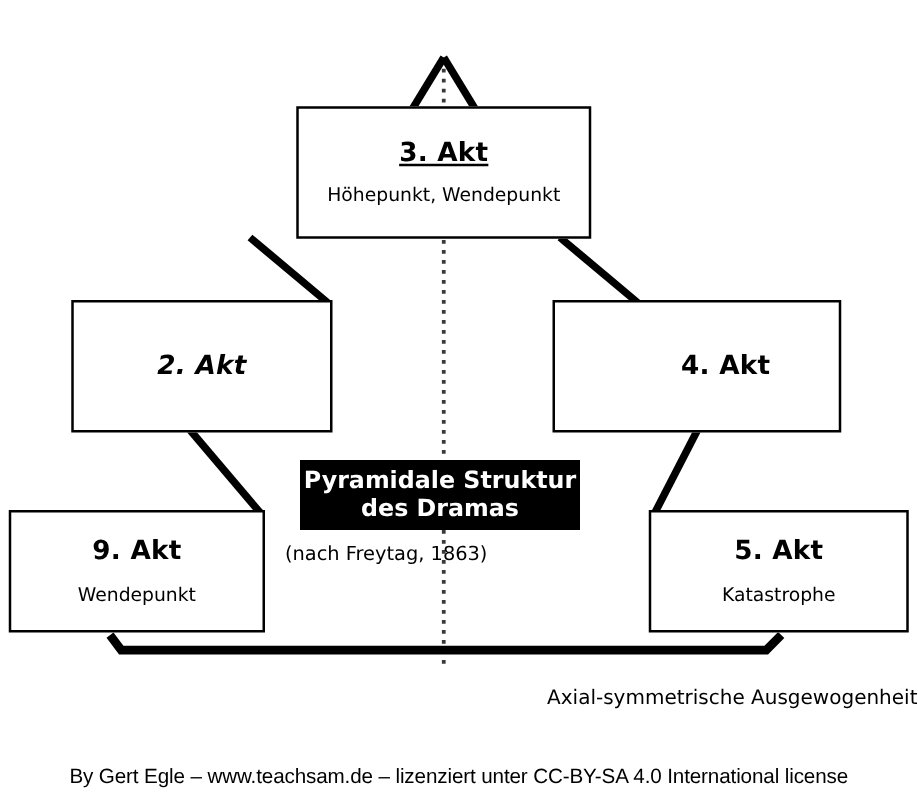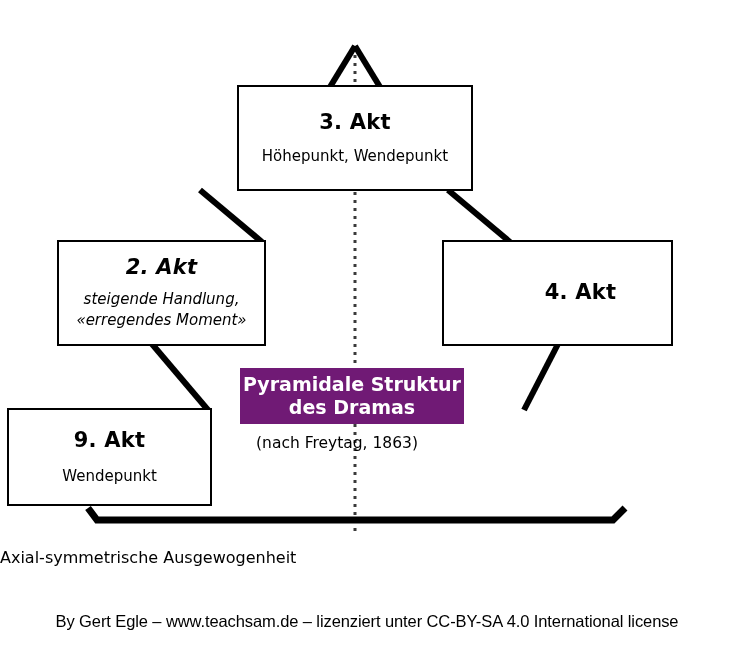--- a/index.html
+++ b/index.html
@@ -51,58 +51,57 @@
     margin-top: 10px;
     white-space: pre-line;
   }
   
   #box-act3 { left: 237px; top: 85px;  width: 236px; height: 106px; }
   #box-act2 { left: 57px;  top: 240px; width: 209px; height: 106px; font-style: italic; }
   #box-act4 { left: 442px; top: 240px; width: 231px; height: 106px; padding-left: 46px; }
   #box-act1 { left: 7px;   top: 408px; width: 205px; height: 98px;  }
   #box-act5 { left: 519px; top: 408px; width: 208px; height: 98px;  }
 
-  #box-act3 .act-title { margin-top: 2px; }
+  #box-act3 .act-title { margin-top: 2px; text-decoration: underline; }
   #box-act3 .act-desc  { margin-top: 12px; }
   #box-act1 .act-title,
   #box-act5 .act-title { margin-top: 2px; }
   #box-act1 .act-desc,
   #box-act5 .act-desc  { margin-top: 14px; }
 
   #center-title {
     position: absolute;
     left: 240px;
     top: 368px;
     width: 224px;
     height: 56px;
-    background: #701a75;
+    background: #000000;
     color: #ffffff;
     display: flex;
     align-items: center;
     justify-content: center;
     text-align: center;
     font-size: 19px;
     font-weight: bold;
     line-height: 1.22;
     white-space: pre-line;
   }
   #center-subtitle {
     position: absolute;
-    left: 217px;
+    left: 228px;
     top: 434px;
     width: 240px;
-    text-align: center;
     font-size: 15.5px;
   }
   #baseline-label {
     position: absolute;
     left: 0px;
     top: 548px;
     width: 734px;
-    text-align: left;
+    text-align: right;
     font-size: 16px;
   }
   #credit-line {
     position: absolute;
     left: 0px;
     top: 612px;
     width: 734px;
     text-align: center;
     font-size: 16.5px;
     font-family: "Liberation Sans", sans-serif;
@@ -132,33 +131,35 @@
     <path d="M 88 508 L 97 520 L 613 520 L 625 508" stroke="#000000" stroke-width="7" fill="none" stroke-linejoin="miter" stroke-linecap="butt"></path>
   </svg>
 
   <div class="act-box" id="box-act3">
     <div class="act-title">3. Akt</div>
     <div class="act-desc">Höhepunkt, Wendepunkt</div>
   </div>
 
   <div class="act-box" id="box-act2">
     <div class="act-title">2. Akt</div>
-    <div class="act-desc">steigende Handlung,
-«erregendes Moment»</div>
   </div>
 
   <div class="act-box" id="box-act4">
     <div class="act-title">4. Akt</div>
   </div>
 
   <div class="act-box" id="box-act1">
     <div class="act-title">9. Akt</div>
     <div class="act-desc">Wendepunkt</div>
   </div>
 
+  <div class="act-box" id="box-act5">
+    <div class="act-title">5. Akt</div>
+    <div class="act-desc">Katastrophe</div>
+  </div>
 
   <div id="center-title">Pyramidale Struktur
 des Dramas</div>
   <div id="center-subtitle">(nach Freytag, 1863)</div>
 
   <div id="baseline-label">Axial-symmetrische Ausgewogenheit</div>
 
   <div id="credit-line">By Gert Egle – www.teachsam.de – lizenziert unter CC-BY-SA 4.0 International license</div>
 
 </div>

